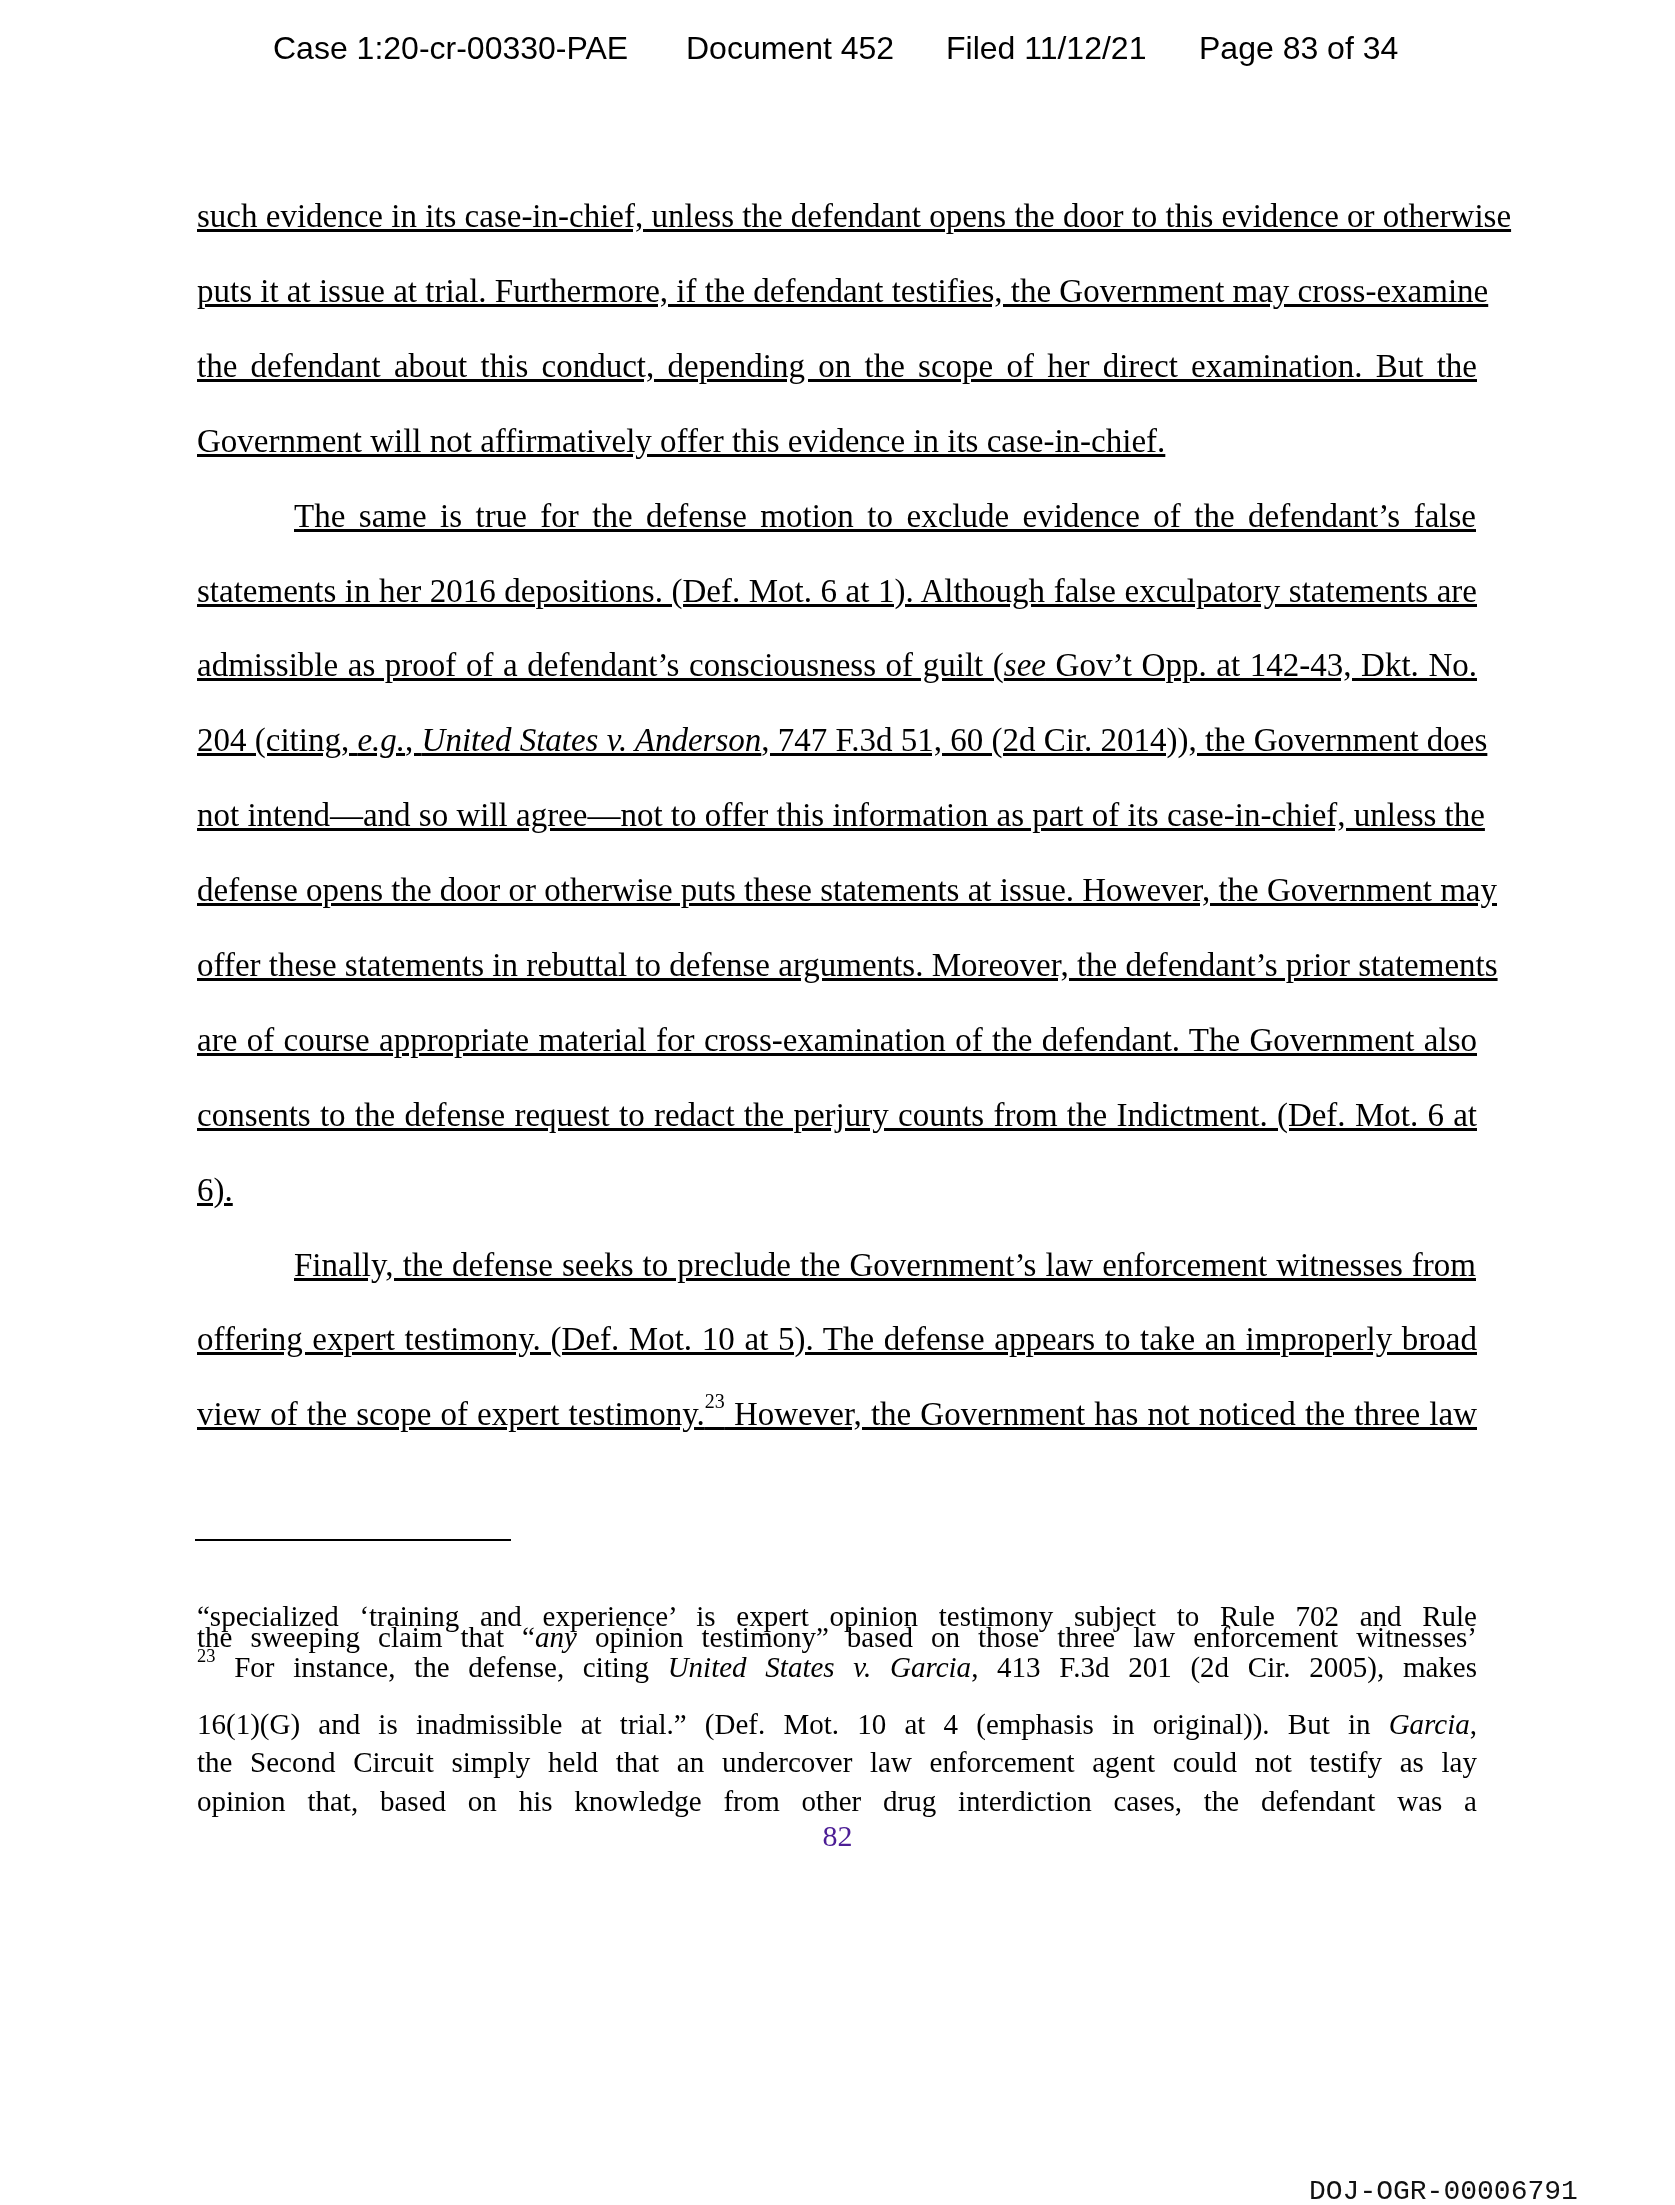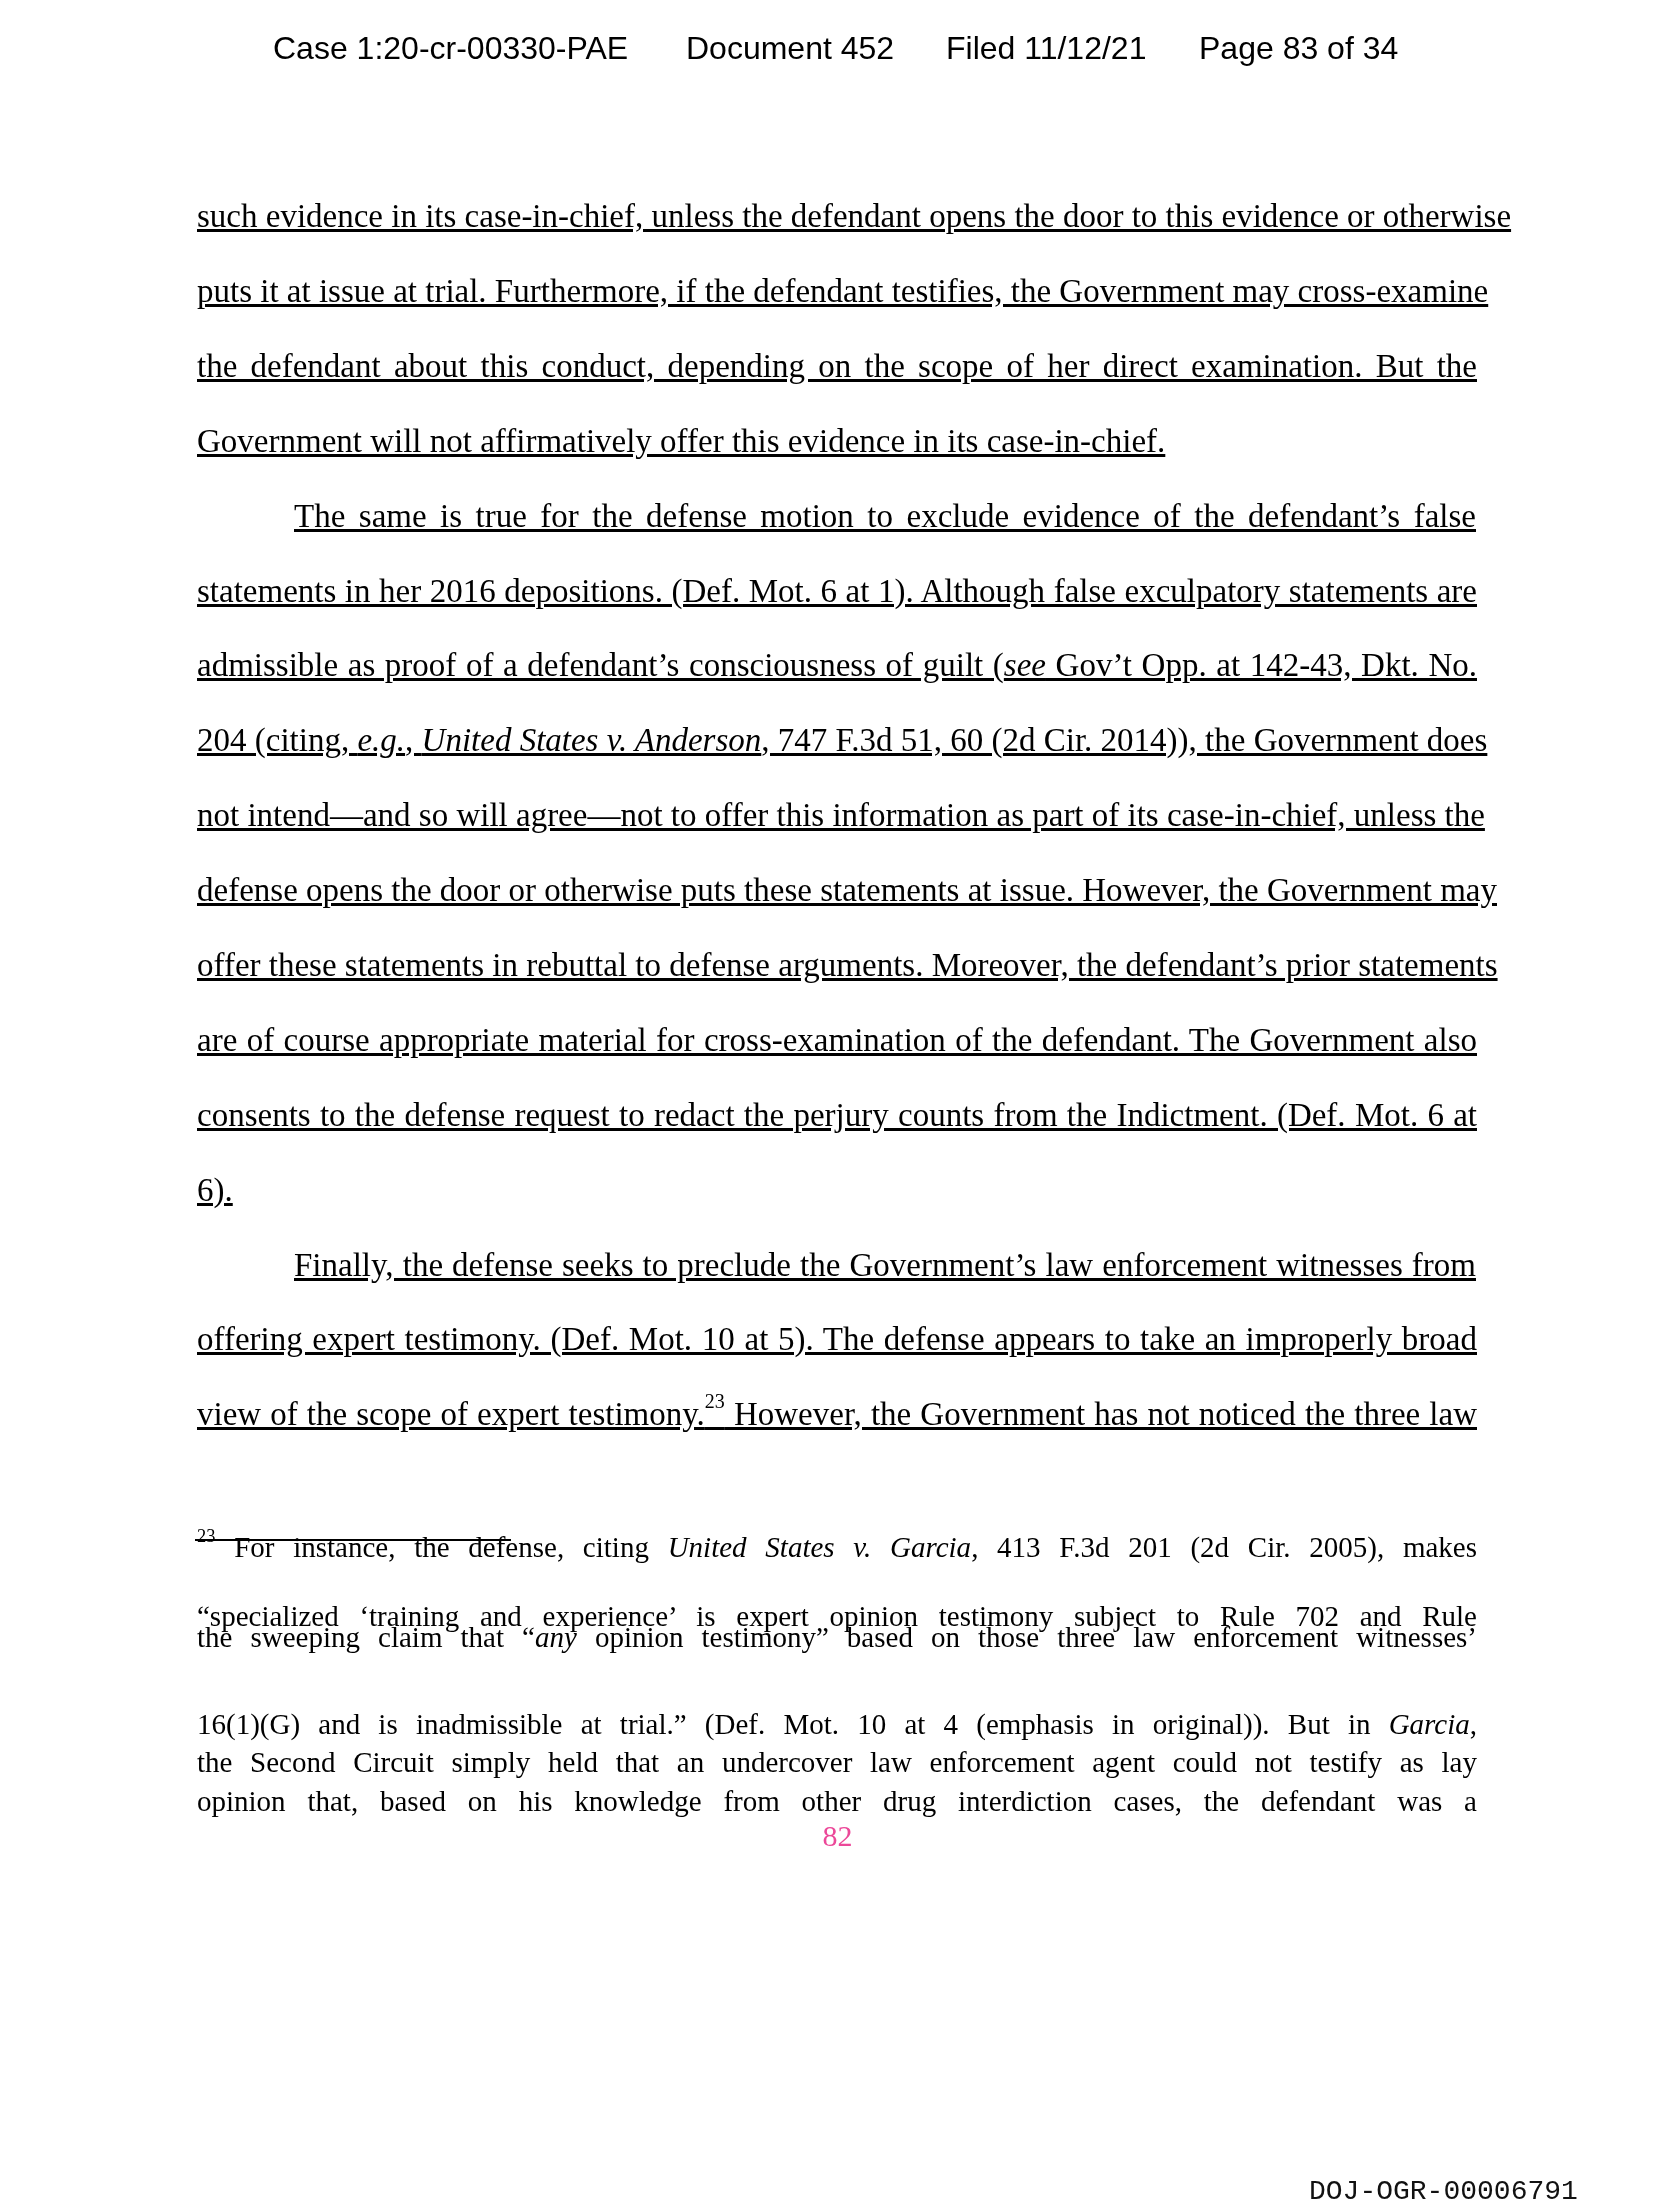--- a/index.html
+++ b/index.html
@@ -26,21 +26,21 @@
   .fn-rule { position: absolute; left: 195px; top: 1539px; width: 316px; height: 2px; background: #000; }
 
   .footnote { position: absolute; left: 197px; width: 1280px; top: 0;
               font-family: "Liberation Serif", serif; font-size: 29px; color: #000; }
   .fline { position: absolute; left: 0; width: 1280px; height: 34px; line-height: 34px;
            white-space: nowrap; text-align: justify; text-align-last: justify; }
   .fline i { font-style: italic; }
   sup.fnnum { font-size: 18.4px; vertical-align: top; line-height: 18.4px; position: relative; top: -2.6px; }
 
   .page-number { position: absolute; left: 0; width: 1675px; top: 1817px; text-align: center;
-                 font-family: "Liberation Serif", serif; font-size: 30px; line-height: 37px; color: #ec4899; }
+                 font-family: "Liberation Serif", serif; font-size: 30px; line-height: 37px; color: #4c1d95; }
 
   .bates { position: absolute; left: 1309px; top: 2176px; font-family: "Liberation Mono", monospace;
            font-size: 28px; line-height: 32px; color: #111; white-space: nowrap; }
 </style>
 </head>
 <body>
 
 <div class="page">
 
   <div class="header">
@@ -69,21 +69,21 @@
     <div class="line last" style="top:1171px">6).</div>
 
     <div class="line indent" style="top:1246px">Finally, the defense seeks to preclude the Government’s law enforcement witnesses from</div>
     <div class="line" style="top:1320px">offering expert testimony.  (Def. Mot. 10 at 5).  The defense appears to take an improperly broad</div>
     <div class="line" style="top:1395px"><span>view of the scope of expert testimony.</span><sup class="fnref">23</sup><span>  However, the Government has not noticed the three law</span></div>
   </div>
 
   <div class="fn-rule"></div>
 
   <div class="footnote">
-    <div class="fline" style="top:1530px"><sup class="fnnum">23</sup><span> For instance, the defense, citing </span><i>United States v. Garcia</i><span>, 413 F.3d 201 (2d Cir. 2005), makes</span></div>
+    <div class="fline" style="top:1650px"><sup class="fnnum">23</sup><span> For instance, the defense, citing </span><i>United States v. Garcia</i><span>, 413 F.3d 201 (2d Cir. 2005), makes</span></div>
     <div class="fline" style="top:1620px"><span>the sweeping claim that “</span><i>any</i><span> opinion testimony” based on those three law enforcement witnesses’</span></div>
     <div class="fline" style="top:1599px">“specialized ‘training and experience’ is expert opinion testimony subject to Rule 702 and Rule</div>
     <div class="fline" style="top:1707px"><span>16(1)(G) and is inadmissible at trial.”  (Def. Mot. 10 at 4 (emphasis in original)).  But in </span><i>Garcia</i><span>,</span></div>
     <div class="fline" style="top:1745px">the Second Circuit simply held that an undercover law enforcement agent could not testify as lay</div>
     <div class="fline" style="top:1784px">opinion that, based on his knowledge from other drug interdiction cases, the defendant was a</div>
   </div>
 
   <div class="page-number">82</div>
 
   <div class="bates">DOJ-OGR-00006791</div>

